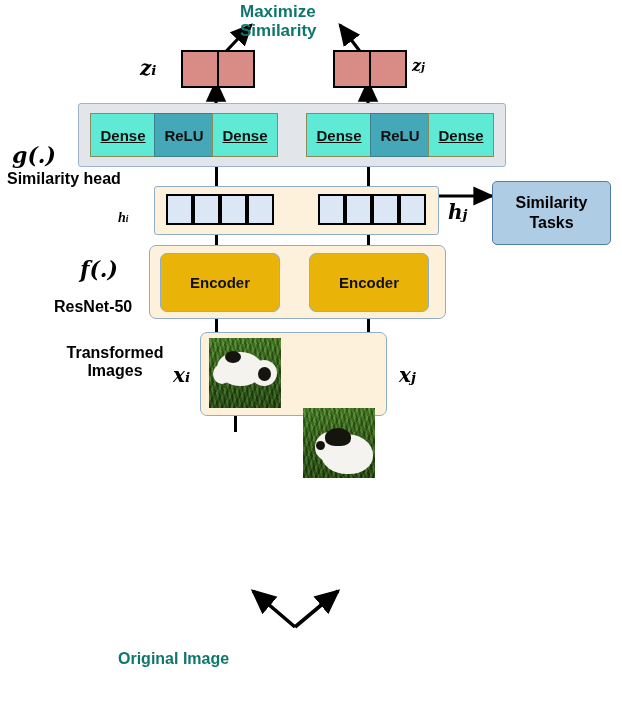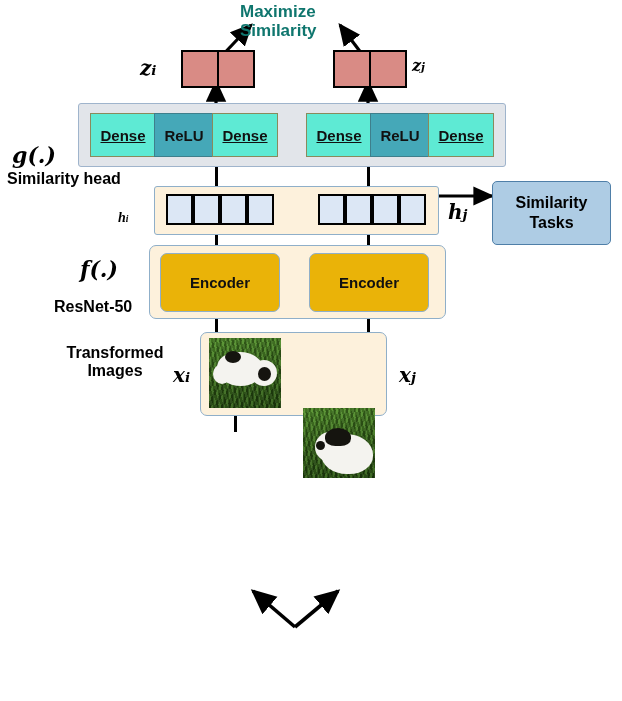--- a/index.html
+++ b/index.html
@@ -243,14 +243,15 @@
     <div class="dogwhite" style="left:12px; top:24px; width:30px; height:30px;"></div>
     <div class="dogblack" style="left:22px; top:20px; width:26px; height:18px; border-radius:50% 50% 40% 40%;"></div>
     <div class="dogblack" style="left:13px; top:33px; width:9px; height:9px;"></div>
   </div>
 
   <div class="abs math" style="left:399px; top:363px; font-size:20px;">
     <span>x</span><span class="sub">j</span>
   </div>
 
 
+  <div class="abs lbl lbl-pink" style="left:118px; top:650px; font-size:16px;">Original Image</div>
 
 </div>
 
 </body></html>

